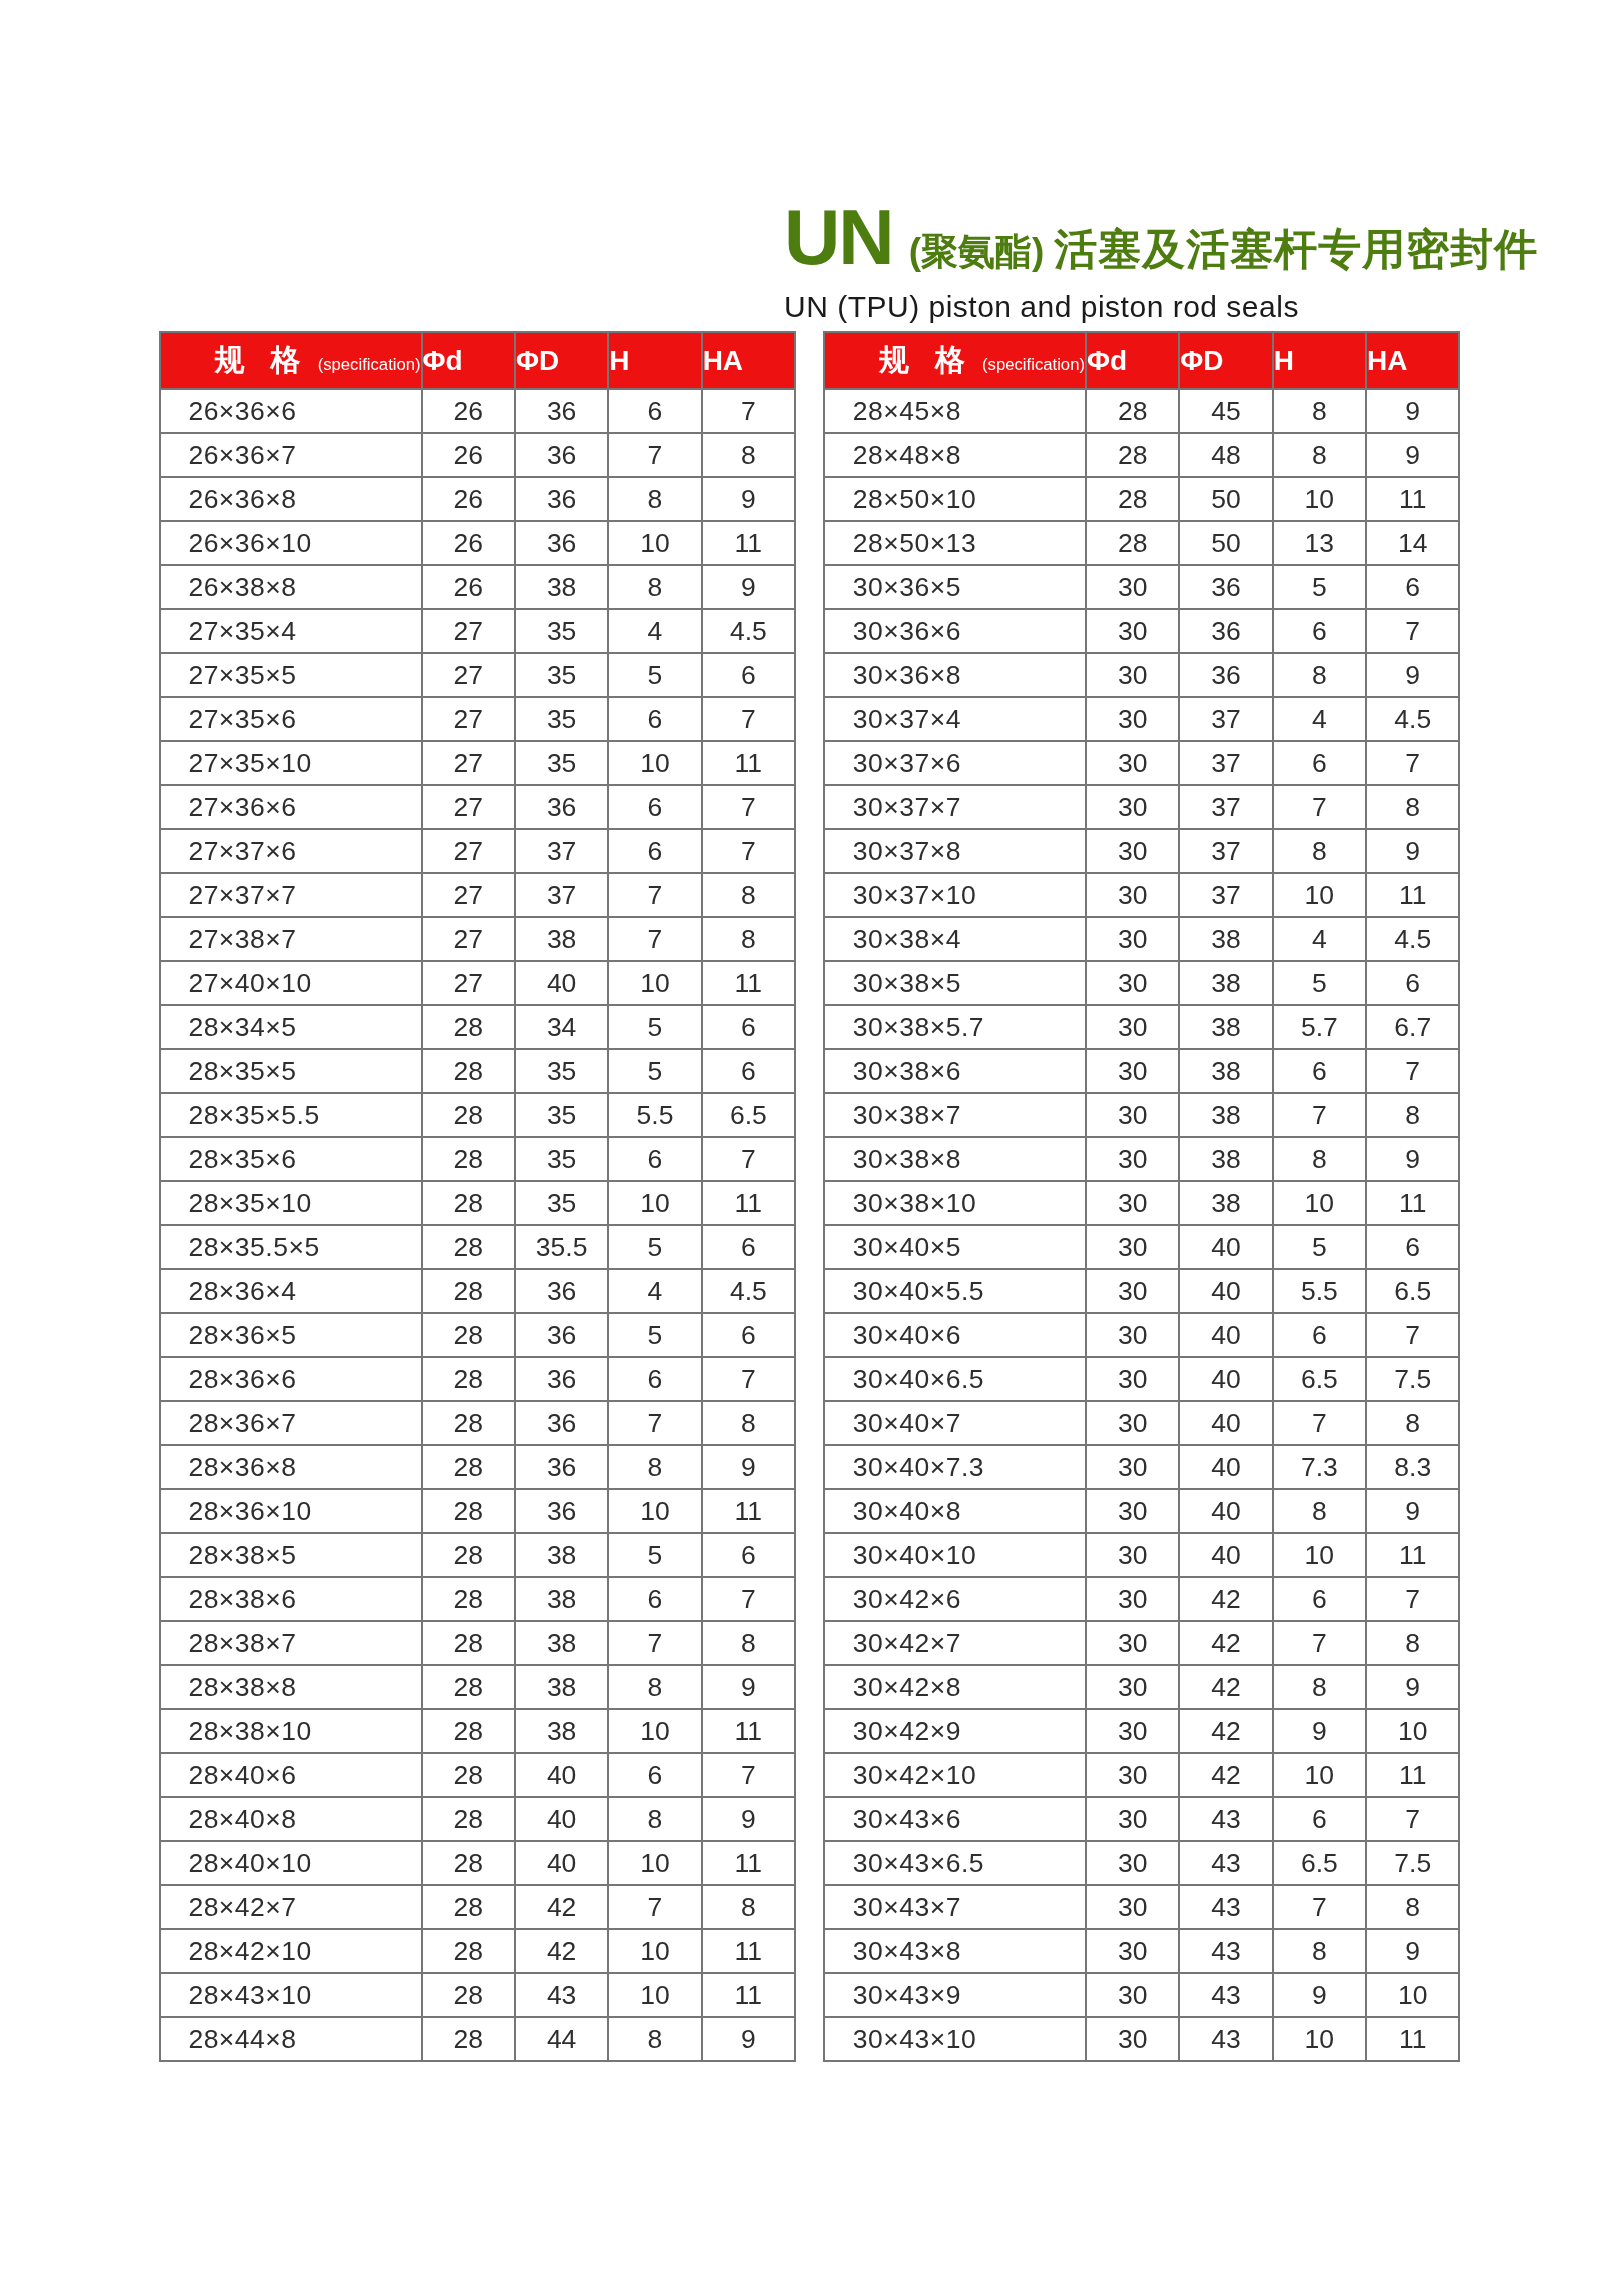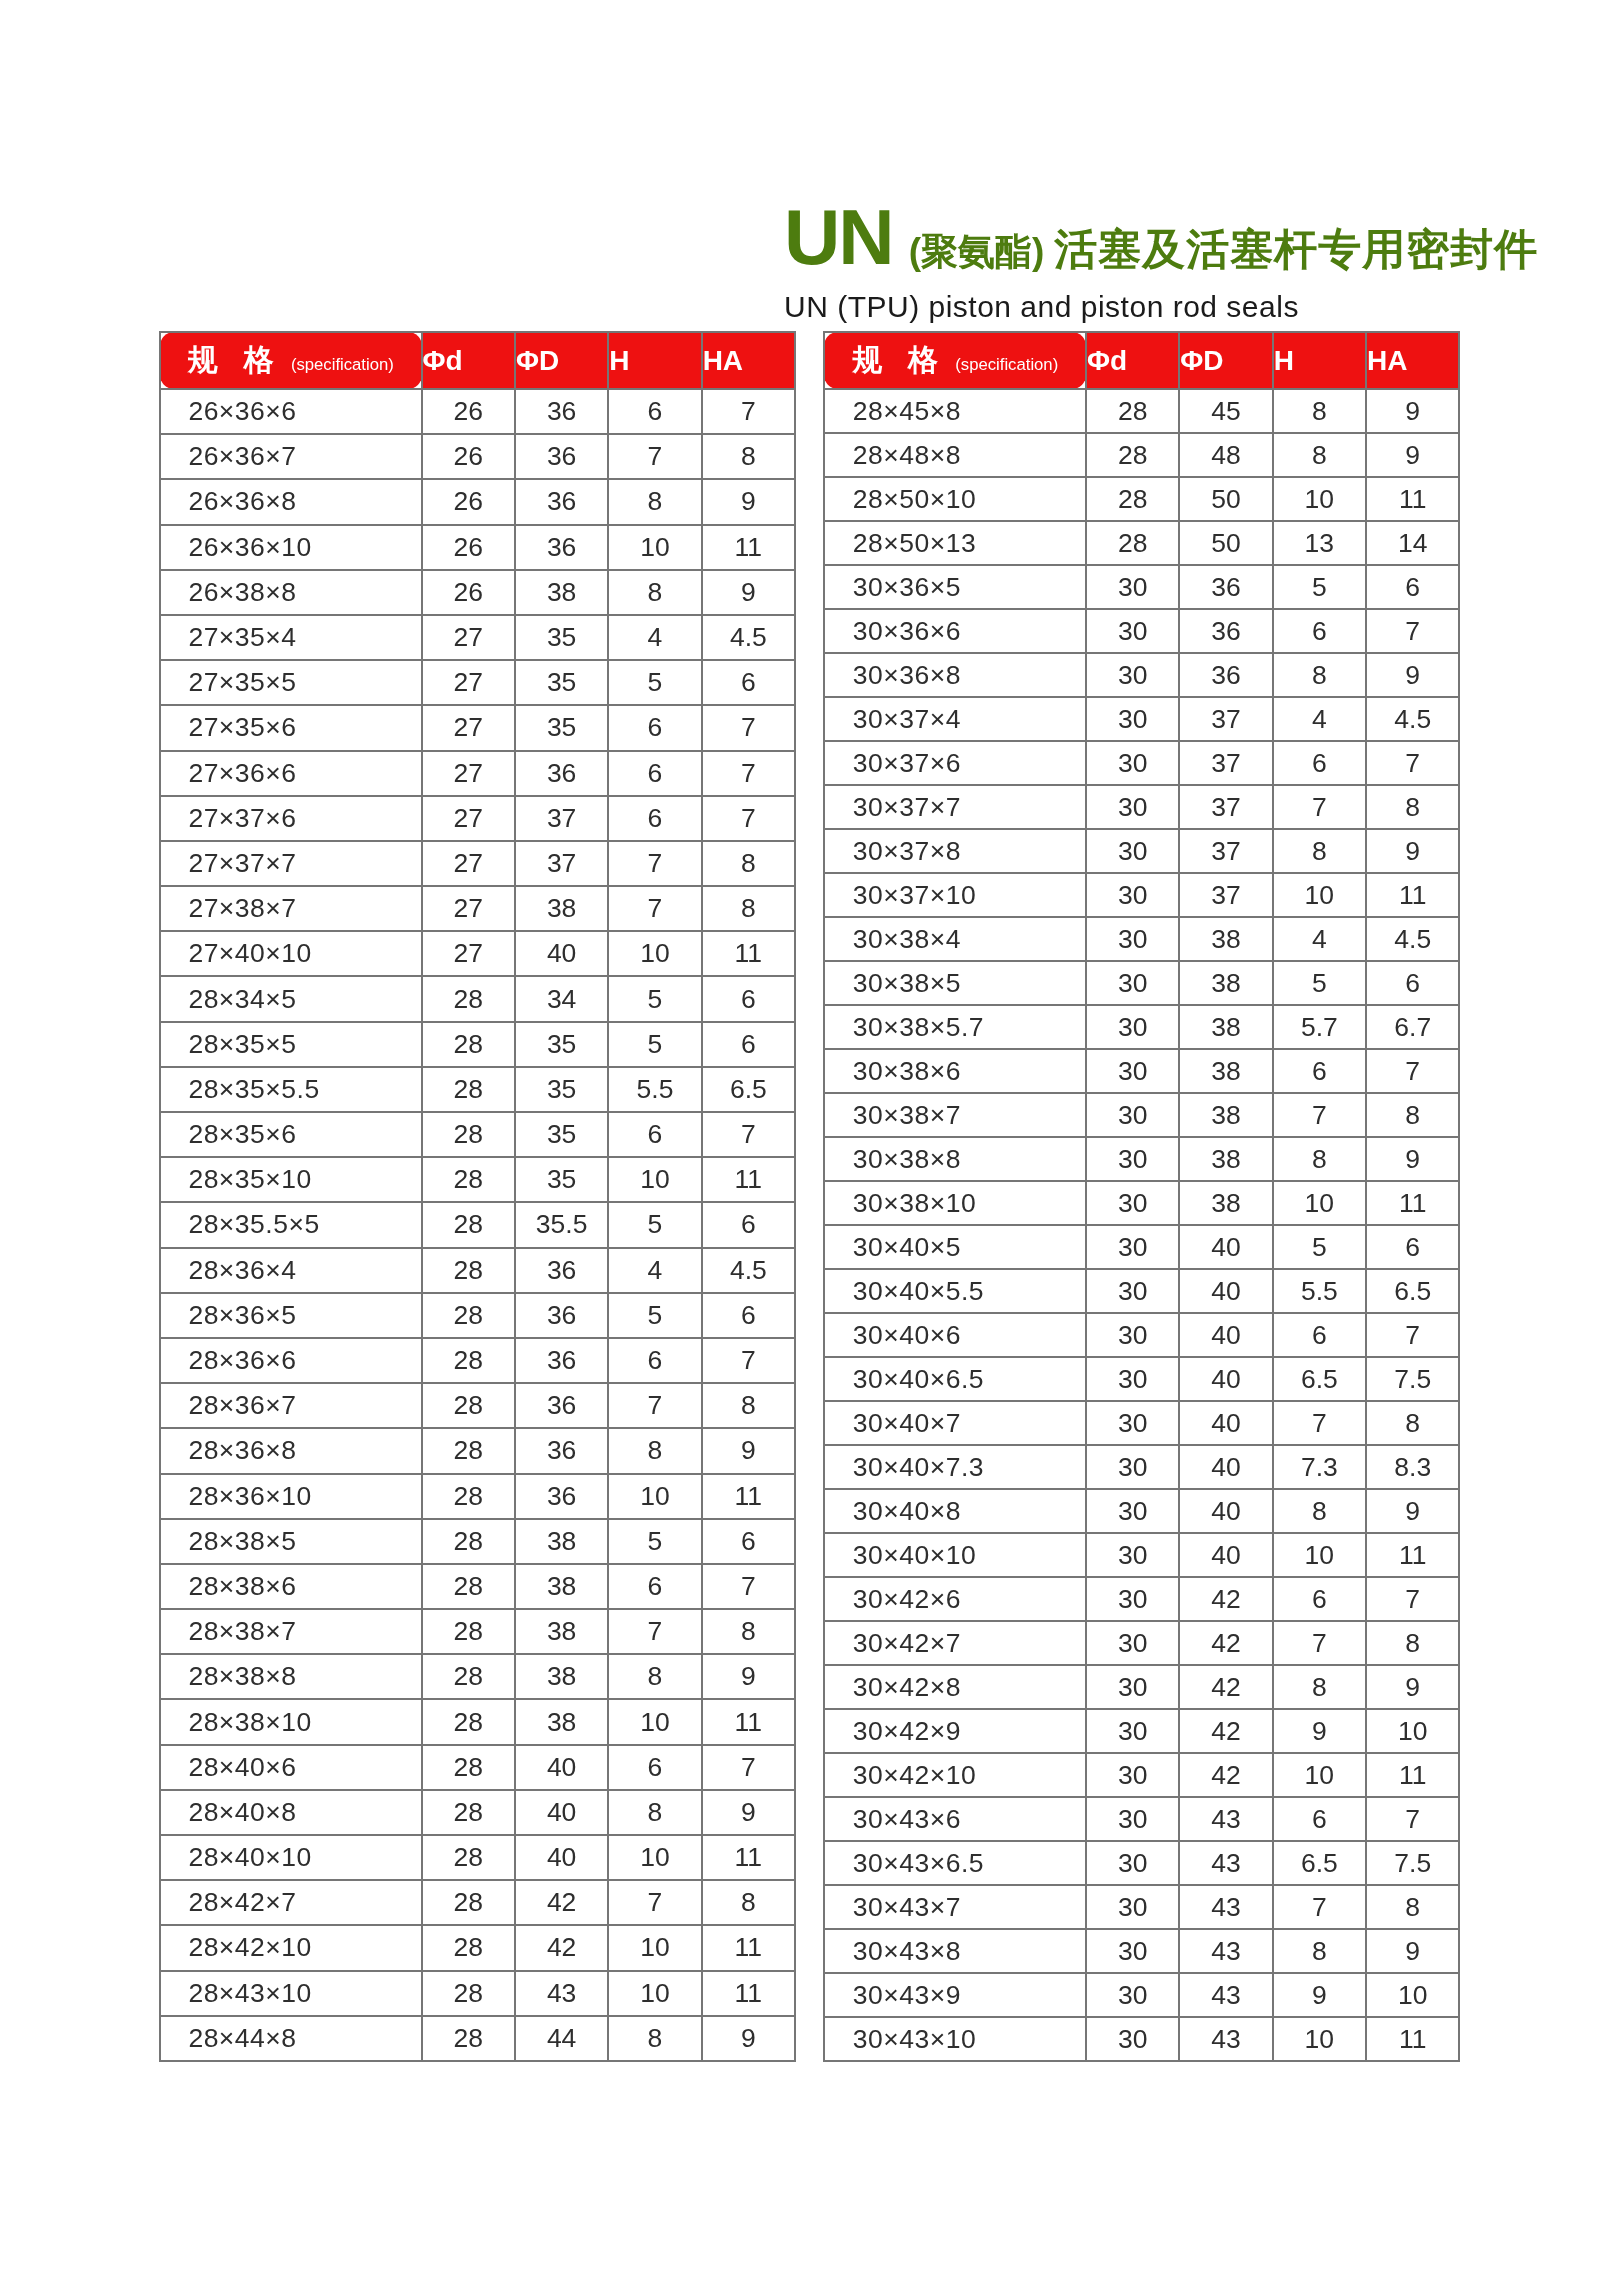--- a/index.html
+++ b/index.html
@@ -28,21 +28,21 @@
   table.spec-table col.c-num{width:14.7%;}
   table.spec-table th,
   table.spec-table td{
     border:2.9px solid var(--border-gray,#767676);
     padding:0;overflow:hidden;white-space:nowrap;
   }
   table.spec-table th{
     background:var(--header-red,#ee1111);
     color:#ffffff;height:55px;vertical-align:middle;
   }
-  th.h-spec{text-align:center;padding-left:27.4px;border-radius:14px;}
+  th.h-spec{text-align:right;padding-left:27.4px;}
   .h-spec-cjk{font-size:30px;font-weight:bold;letter-spacing:8.8px;}
   .h-spec-en{font-size:16.7px;font-weight:normal;letter-spacing:0px;margin-left:3.9px;}
   th.h-num{font-size:28px;font-weight:bold;text-align:left;}
   table.spec-table td{height:42px;font-size:26.5px;vertical-align:middle;color:#2e2e2e;}
   table.spec-table td.spec{text-align:left;padding-left:27.4px;letter-spacing:0.5px;}
   table.spec-table td.num{text-align:center;}
 </style>
 </head>
 <body>
 
@@ -130,20 +130,27 @@
             <td class="num">6</td>
           </tr>
           <tr>
             <td class="spec">27×35×6</td>
             <td class="num">27</td>
             <td class="num">35</td>
             <td class="num">6</td>
             <td class="num">7</td>
           </tr>
           <tr>
+            <td class="spec">27×35×10</td>
+            <td class="num">27</td>
+            <td class="num">35</td>
+            <td class="num">10</td>
+            <td class="num">11</td>
+          </tr>
+          <tr>
             <td class="spec">27×36×6</td>
             <td class="num">27</td>
             <td class="num">36</td>
             <td class="num">6</td>
             <td class="num">7</td>
           </tr>
           <tr>
             <td class="spec">27×37×6</td>
             <td class="num">27</td>
             <td class="num">37</td>

